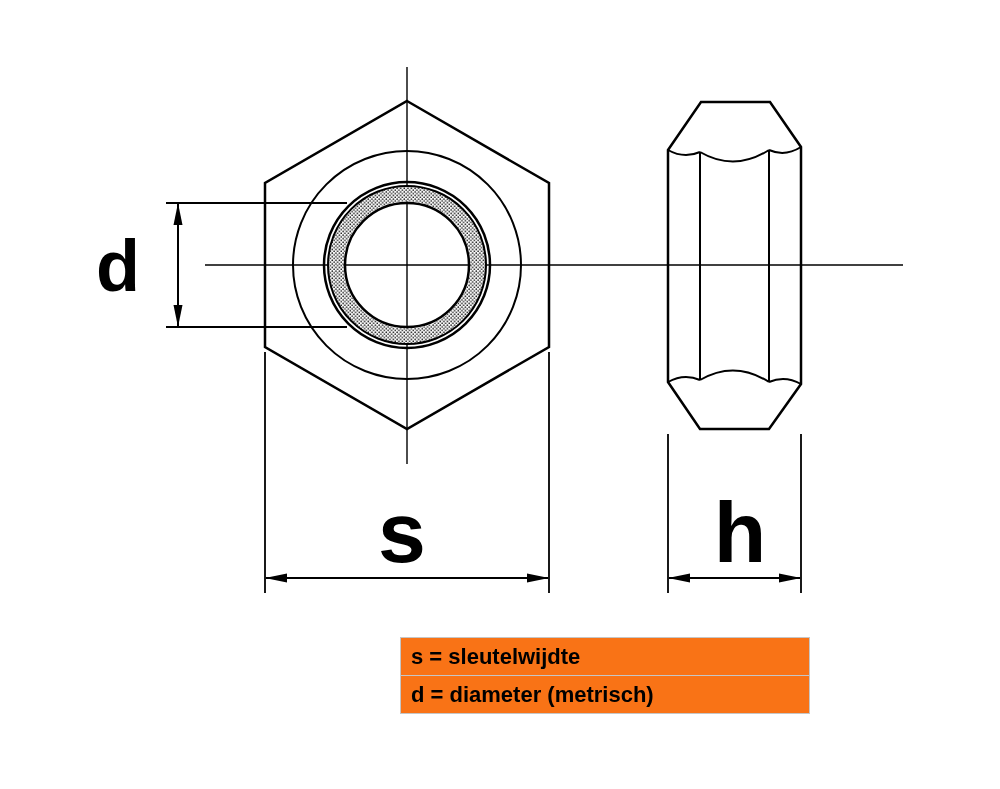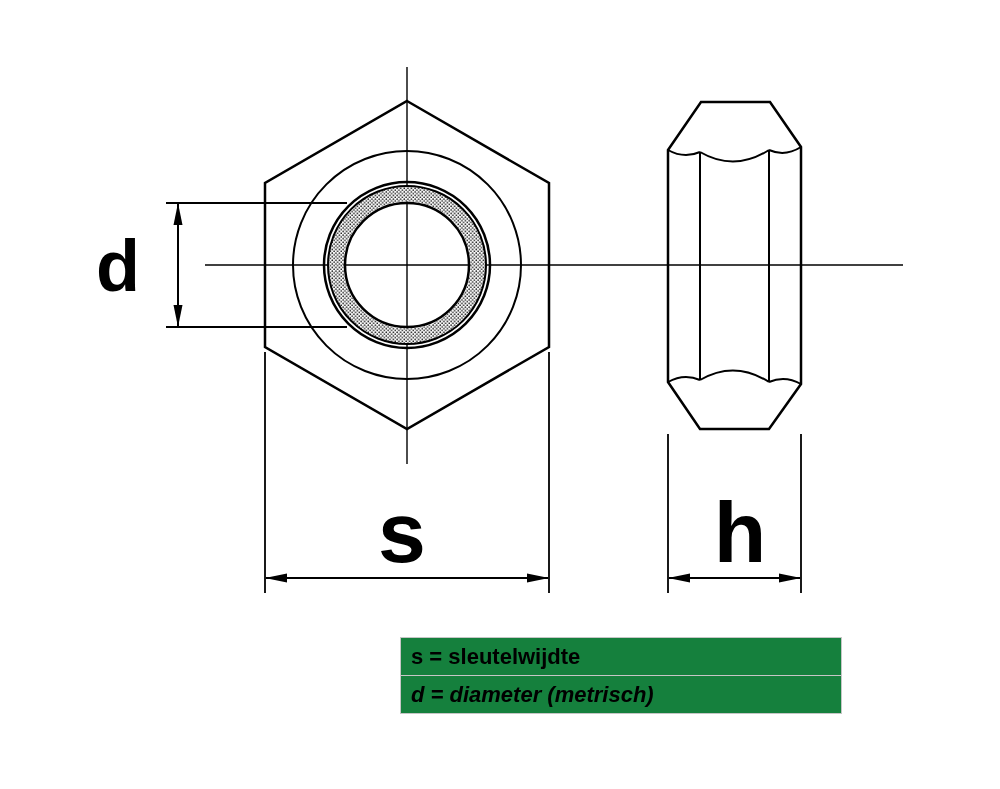--- a/index.html
+++ b/index.html
@@ -21,36 +21,36 @@
   .dim-label {
     font-family: "Liberation Sans", sans-serif;
     font-weight: bold;
     fill: #000;
   }
 
   .legend {
     position: absolute;
     left: 400px;
     top: 637px;
-    width: 442px;
-    background: #15803d;
+    width: 410px;
+    background: #f97316;
     border: 1px solid #c6c6c6;
     box-sizing: border-box;
   }
   .legend-row {
     height: 37px;
     line-height: 37px;
     padding-left: 10px;
     border-bottom: 1px solid #c6c6c6;
     font-size: 22px;
     font-weight: bold;
     color: #000;
     white-space: nowrap;
   }
-  .legend-row:last-child { border-bottom: none; font-style: italic; }
+  .legend-row:last-child { border-bottom: none; }
 </style>
 </head>
 <body>
 
 <div id="page">
 
   <svg id="drawing-svg" width="1000" height="789" viewBox="0 0 1000 789">
     <defs>
       <marker id="arr" markerUnits="userSpaceOnUse" markerWidth="24" markerHeight="12" refX="21" refY="6" orient="auto-start-reverse">
         <path d="M22,6 L0,1.5 L0,10.5 Z" fill="#000"></path>

